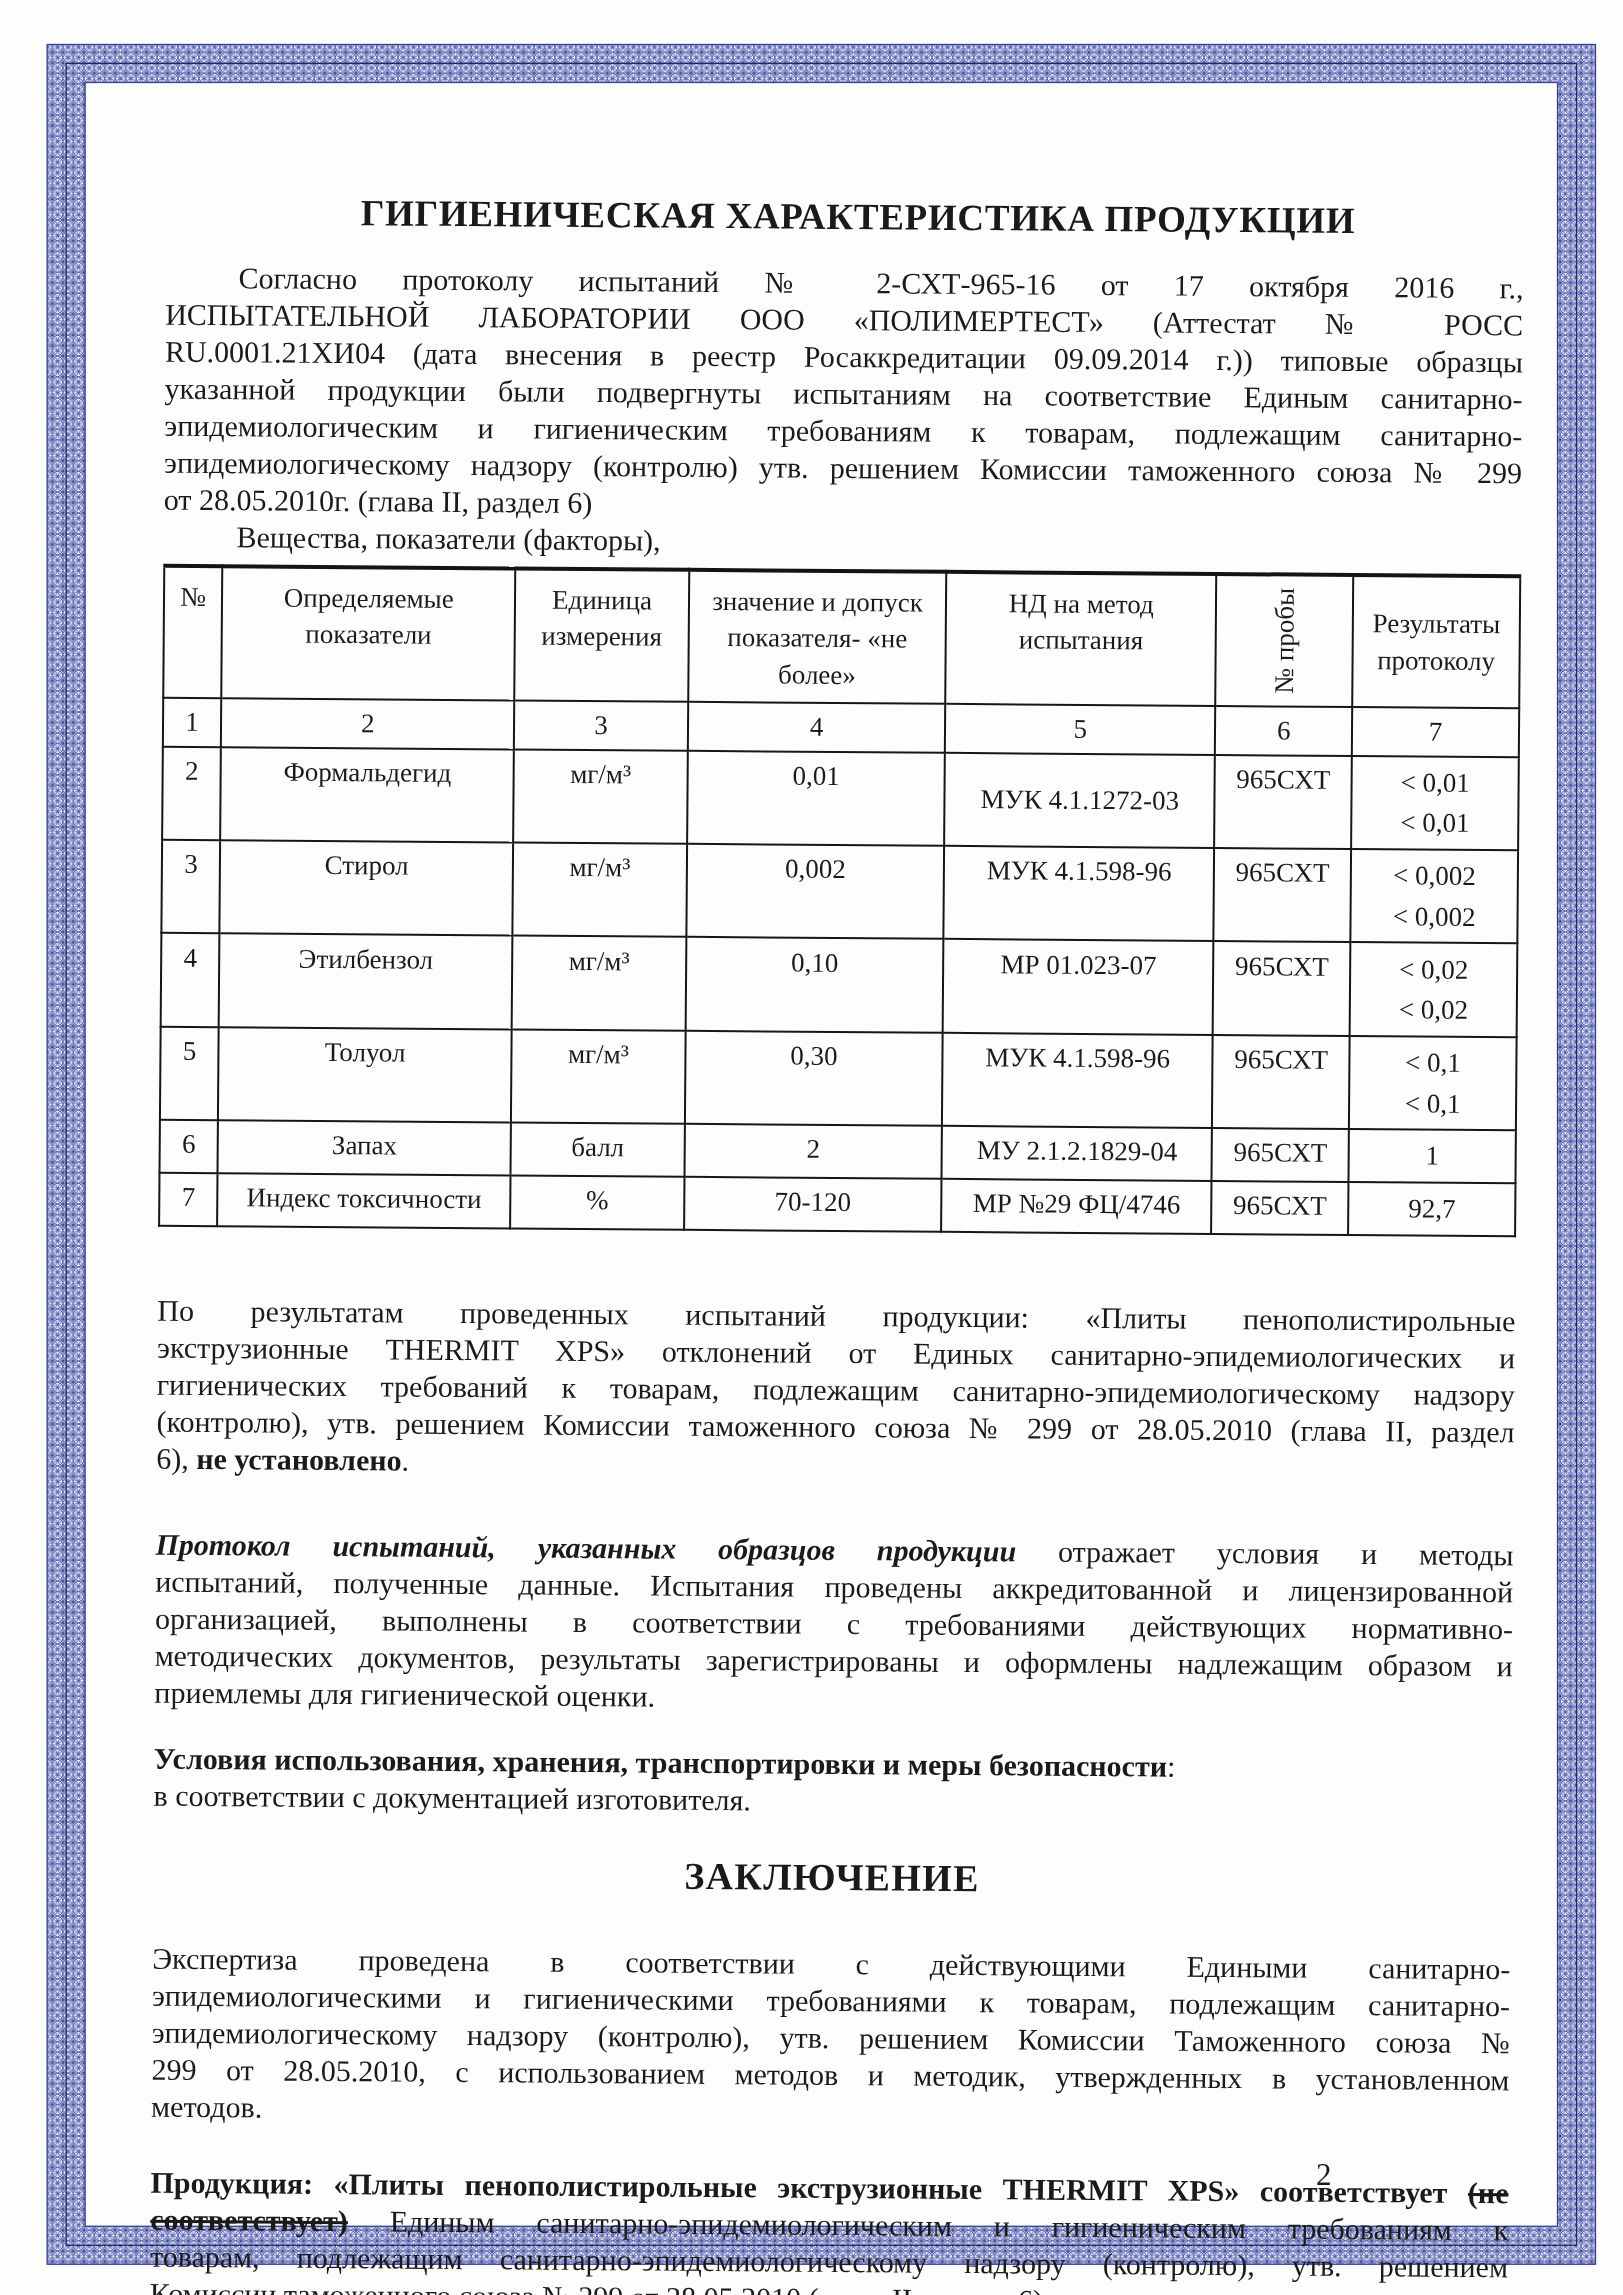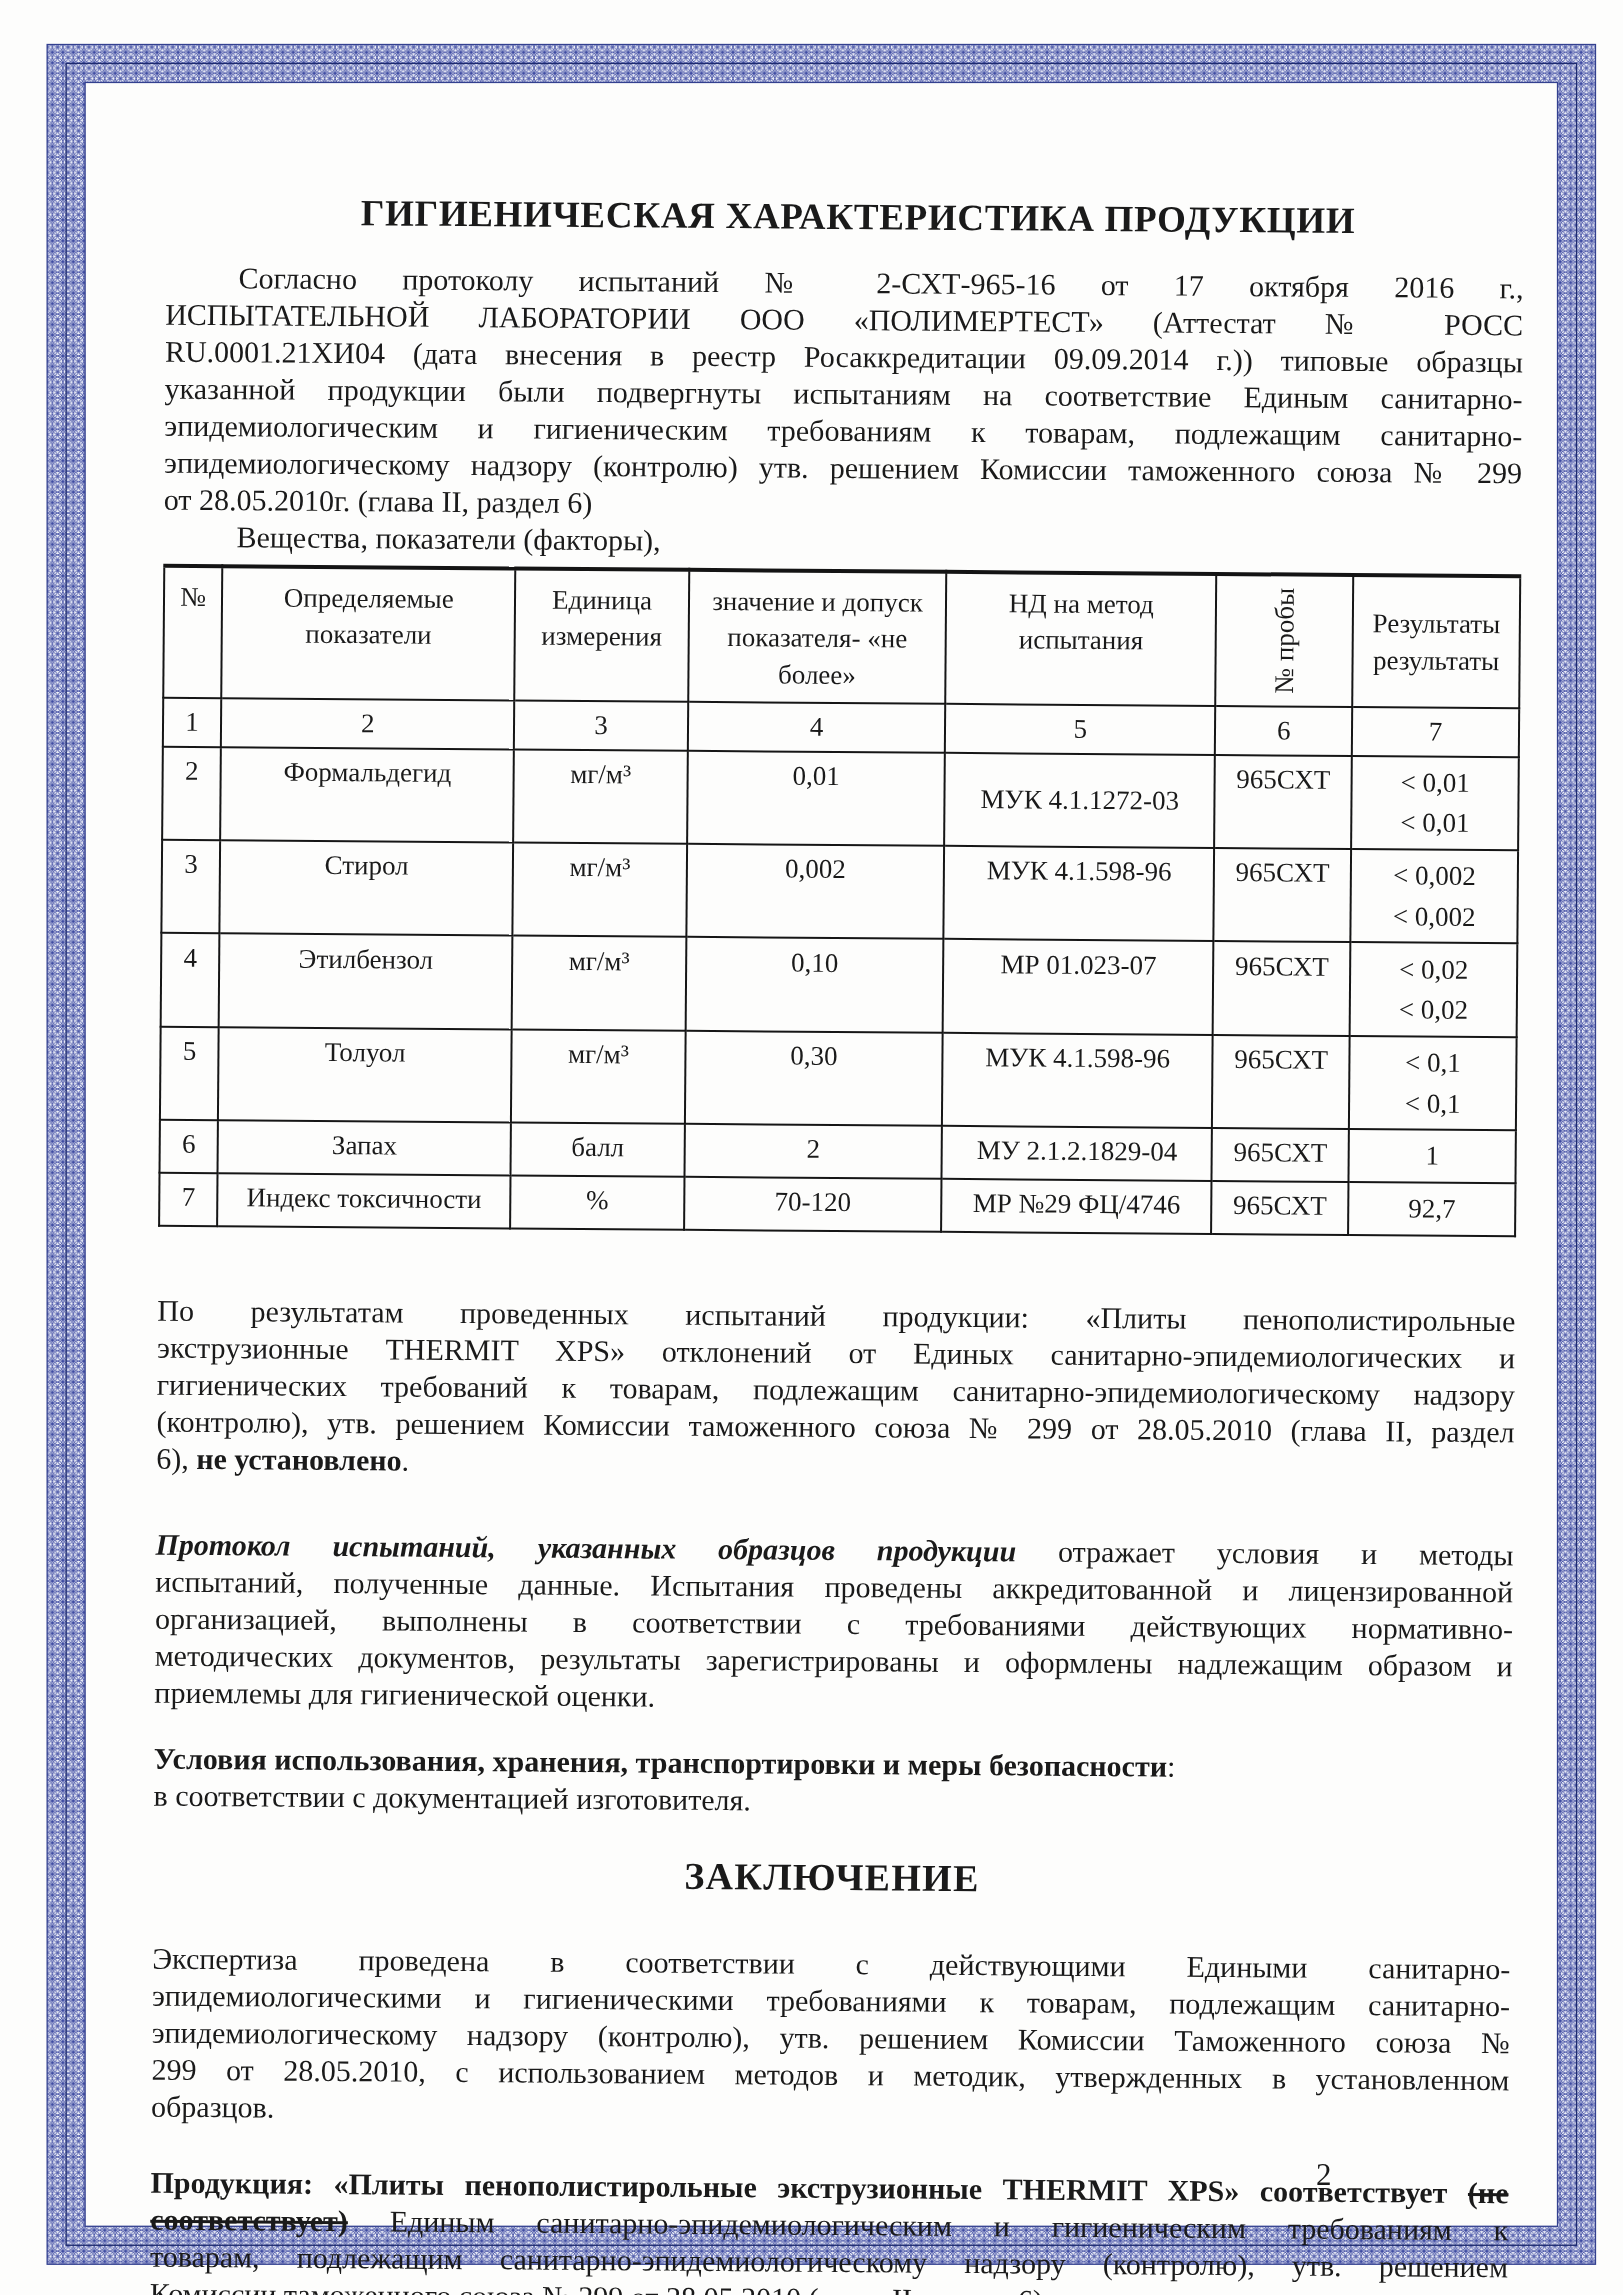--- a/index.html
+++ b/index.html
@@ -117,21 +117,21 @@
         <col style="width:12.3%">
     </colgroup>
     <thead>
       <tr>
         <th class="h-num">№</th>
         <th class="h-indicator">Определяемые показатели</th>
         <th class="h-unit">Единица измерения</th>
         <th class="h-value">значение и допуск показателя- «не более»</th>
         <th class="h-method">НД на метод испытания</th>
         <th class="h-sample"><span class="vert">№ пробы</span></th>
-        <th class="h-results">Результаты результаты</th>
+        <th class="h-results">Результаты протоколу</th>
       </tr>
       <tr class="numbers-row">
         <td>1</td>
         <td>2</td>
         <td>3</td>
         <td>4</td>
         <td>5</td>
         <td>6</td>
         <td>7</td>
       </tr>
@@ -231,21 +231,21 @@
       <div class="jline last"><span>в соответствии с документацией изготовителя.</span></div>
     </div>
 
   <div class="conclusion-heading">ЗАКЛЮЧЕНИЕ</div>
 
   <div class="para p-expertise">
       <div class="jline"><span>Экспертиза проведена в соответствии с действующими Едиными санитарно-</span></div>
       <div class="jline"><span>эпидемиологическими и гигиеническими требованиями к товарам, подлежащим санитарно-</span></div>
       <div class="jline"><span>эпидемиологическому надзору (контролю), утв. решением Комиссии Таможенного союза №</span></div>
       <div class="jline"><span>299 от 28.05.2010, с использованием методов и методик, утвержденных в установленном</span></div>
-      <div class="jline last"><span>образцов.</span></div>
+      <div class="jline last"><span>методов.</span></div>
     </div>
 
   <div class="para p-production">
       <div class="jline"><span class="b">Продукция: «Плиты пенополистирольные экструзионные THERMIT XPS» </span><span class="b">соответствует </span><span class="b strike">(не</span></div>
       <div class="jline"><span class="b strike">соответствует)</span><span> Единым санитарно-эпидемиологическим и гигиеническим требованиям к</span></div>
       <div class="jline"><span>товарам, подлежащим санитарно-эпидемиологическому надзору (контролю), утв. решением</span></div>
       <div class="jline last"><span>Комиссии таможенного союза № 299 от 28.05.2010 (глава II, раздел 6)</span></div>
     </div>
 
 </div>

